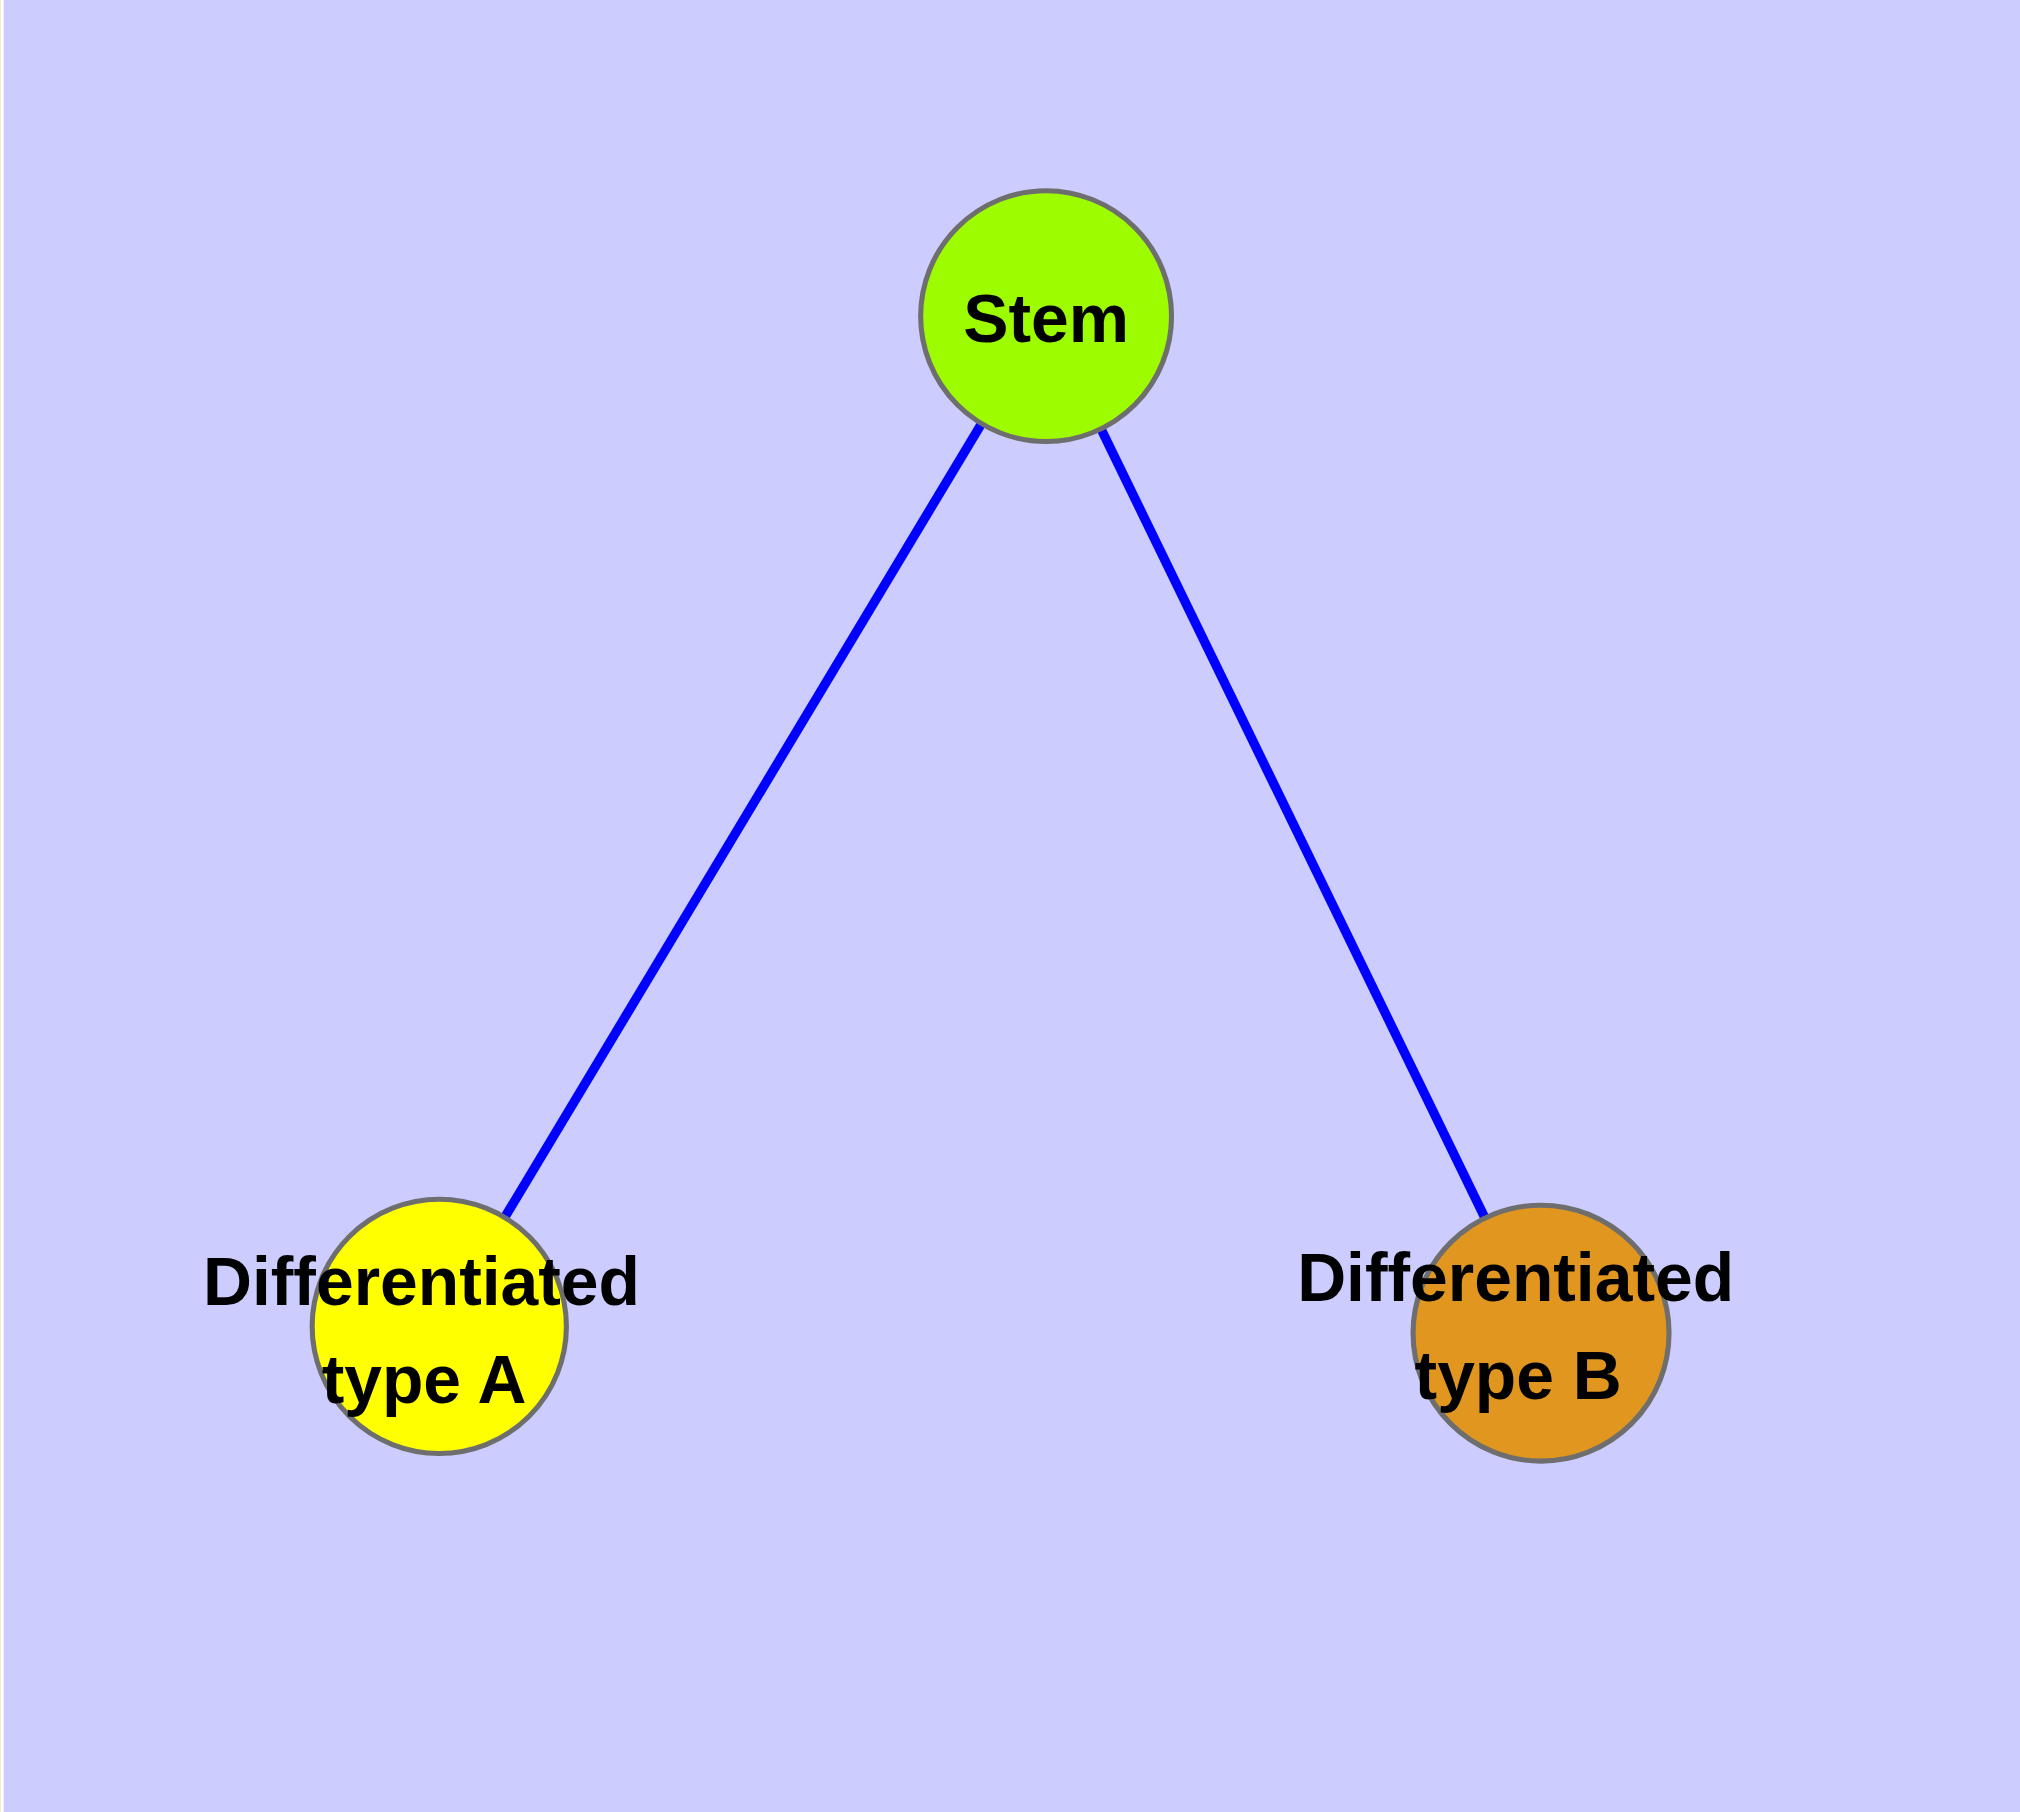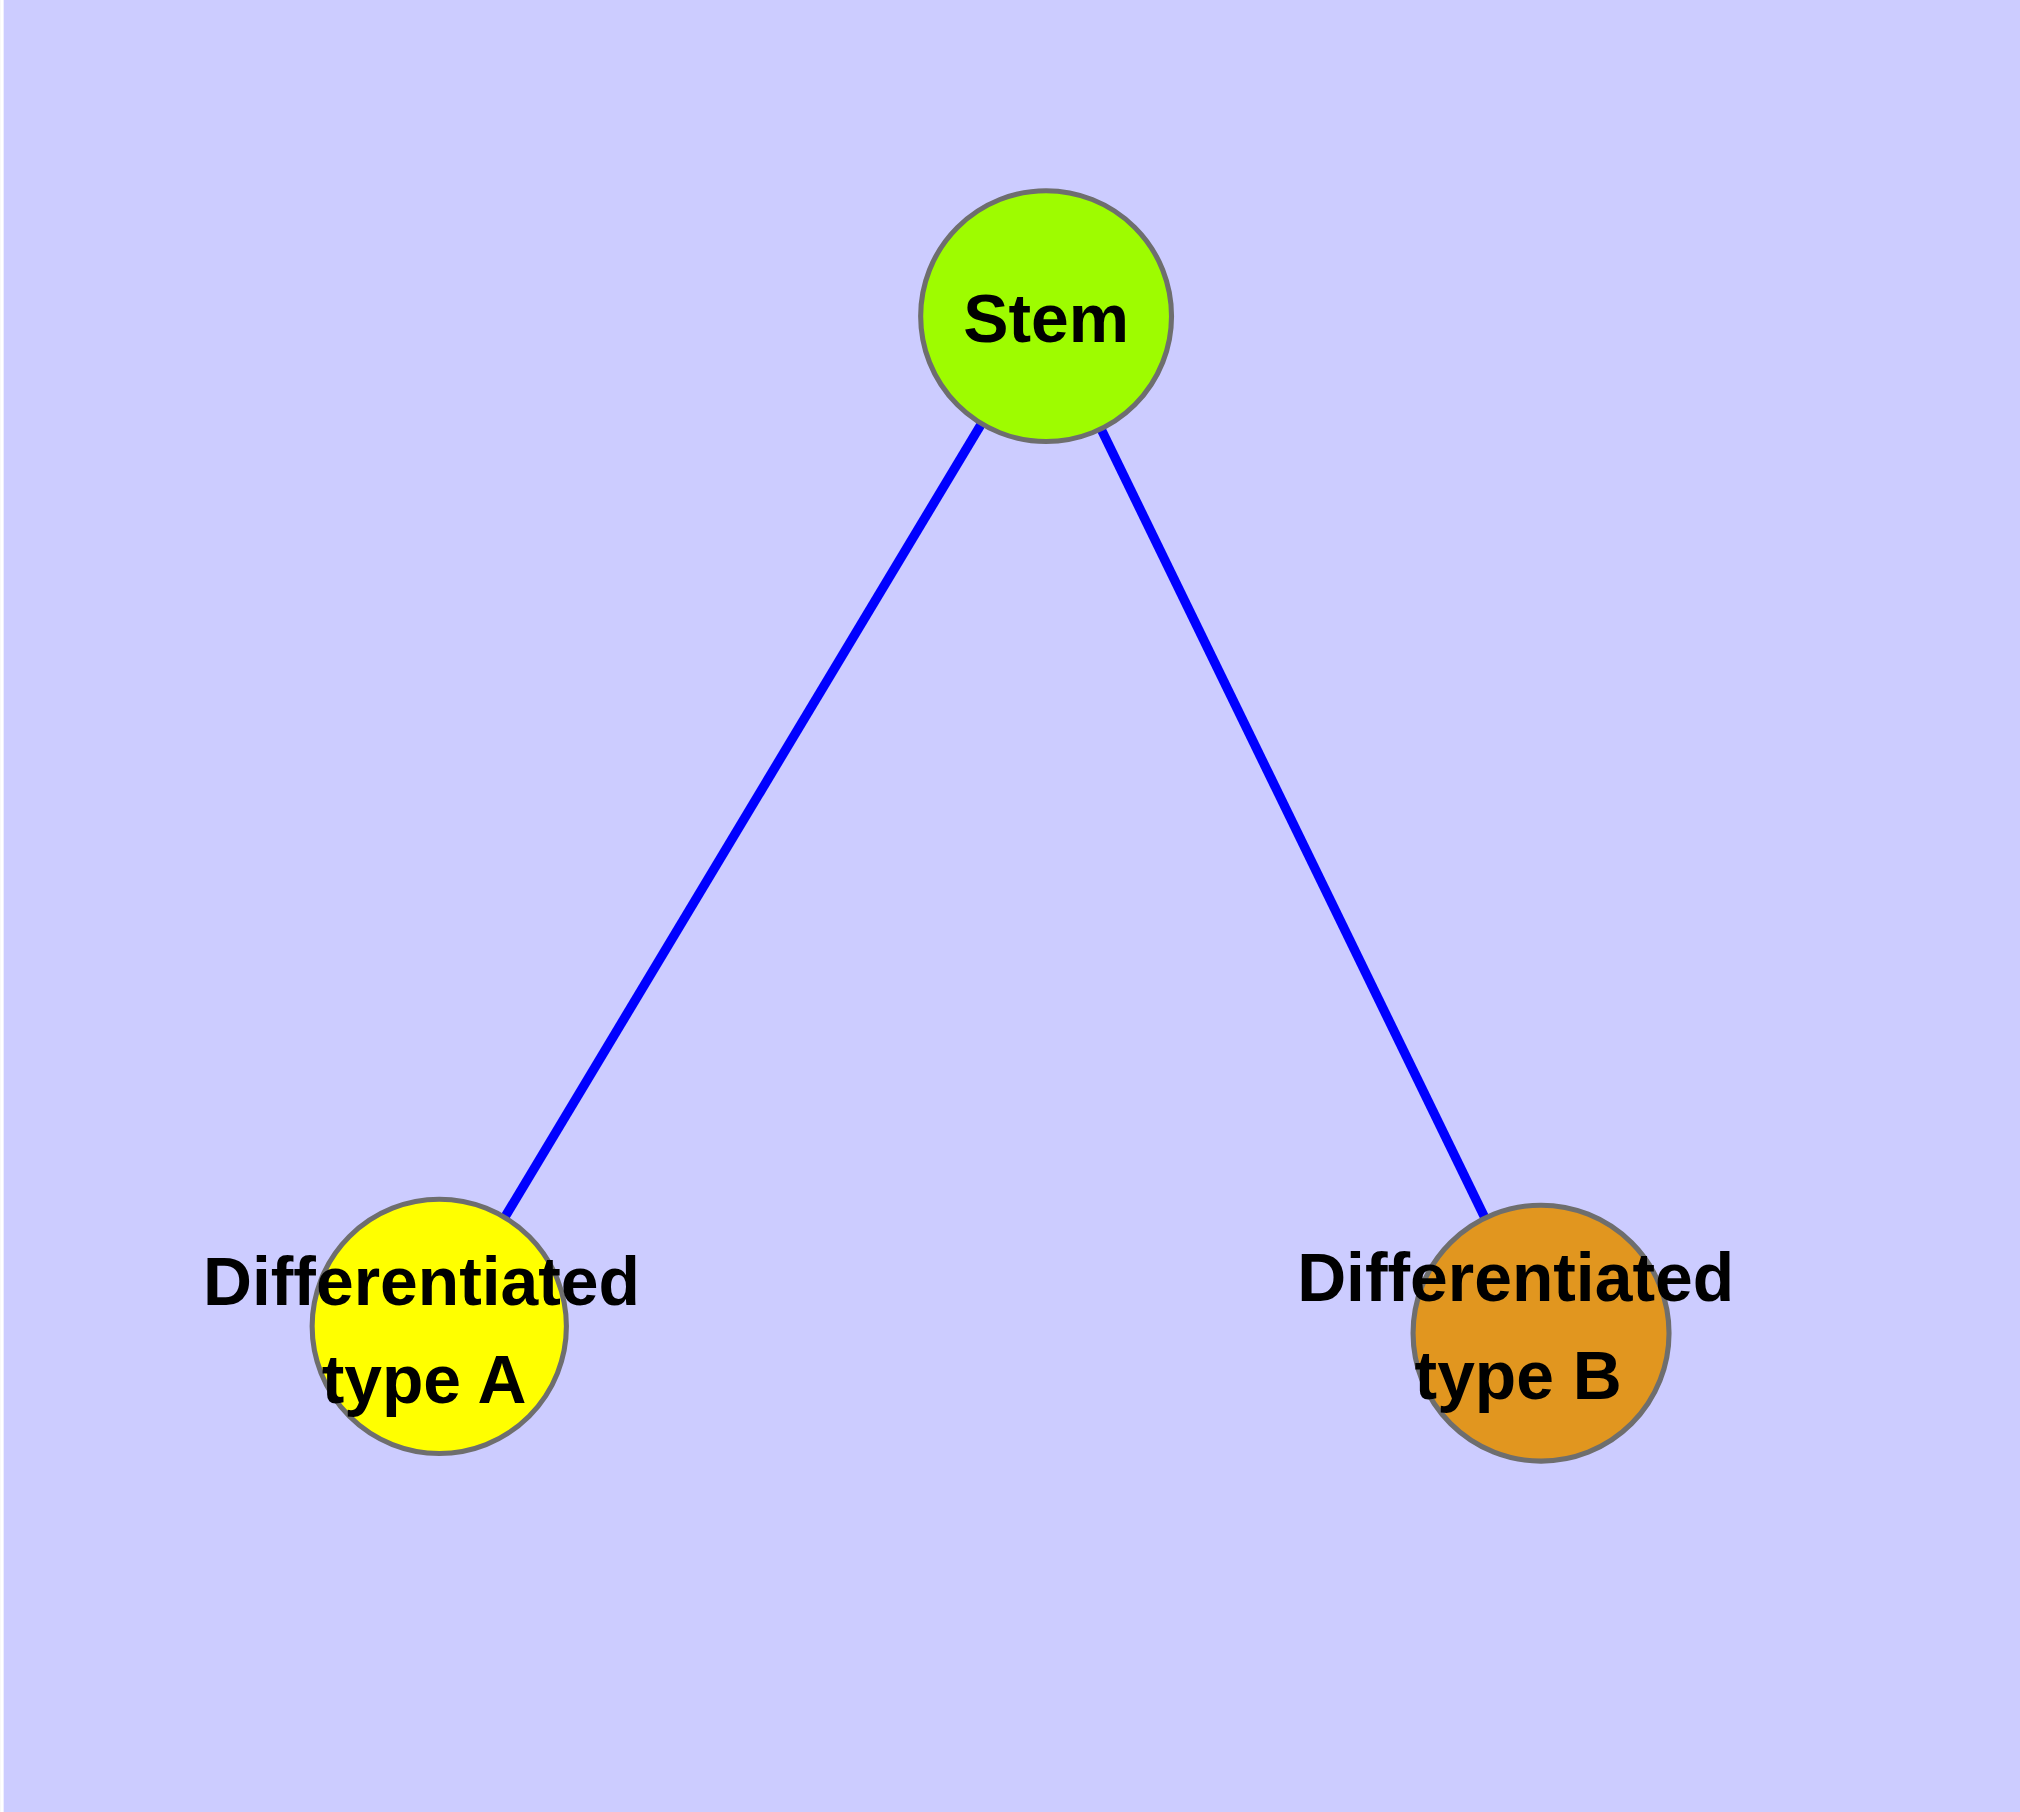--- a/index.html
+++ b/index.html
@@ -9,21 +9,21 @@
   }
   body {
     width: 2021px;
     height: 1812px;
     overflow: hidden;
   }
   #graph-canvas {
     position: relative;
     width: 2021px;
     height: 1812px;
-    background: #e5e5e5;
+    background: #eab308;
   }
   #graph-svg {
     position: absolute;
     left: 0;
     top: 0;
     width: 2021px;
     height: 1812px;
     display: block;
   }
   .node-label {

